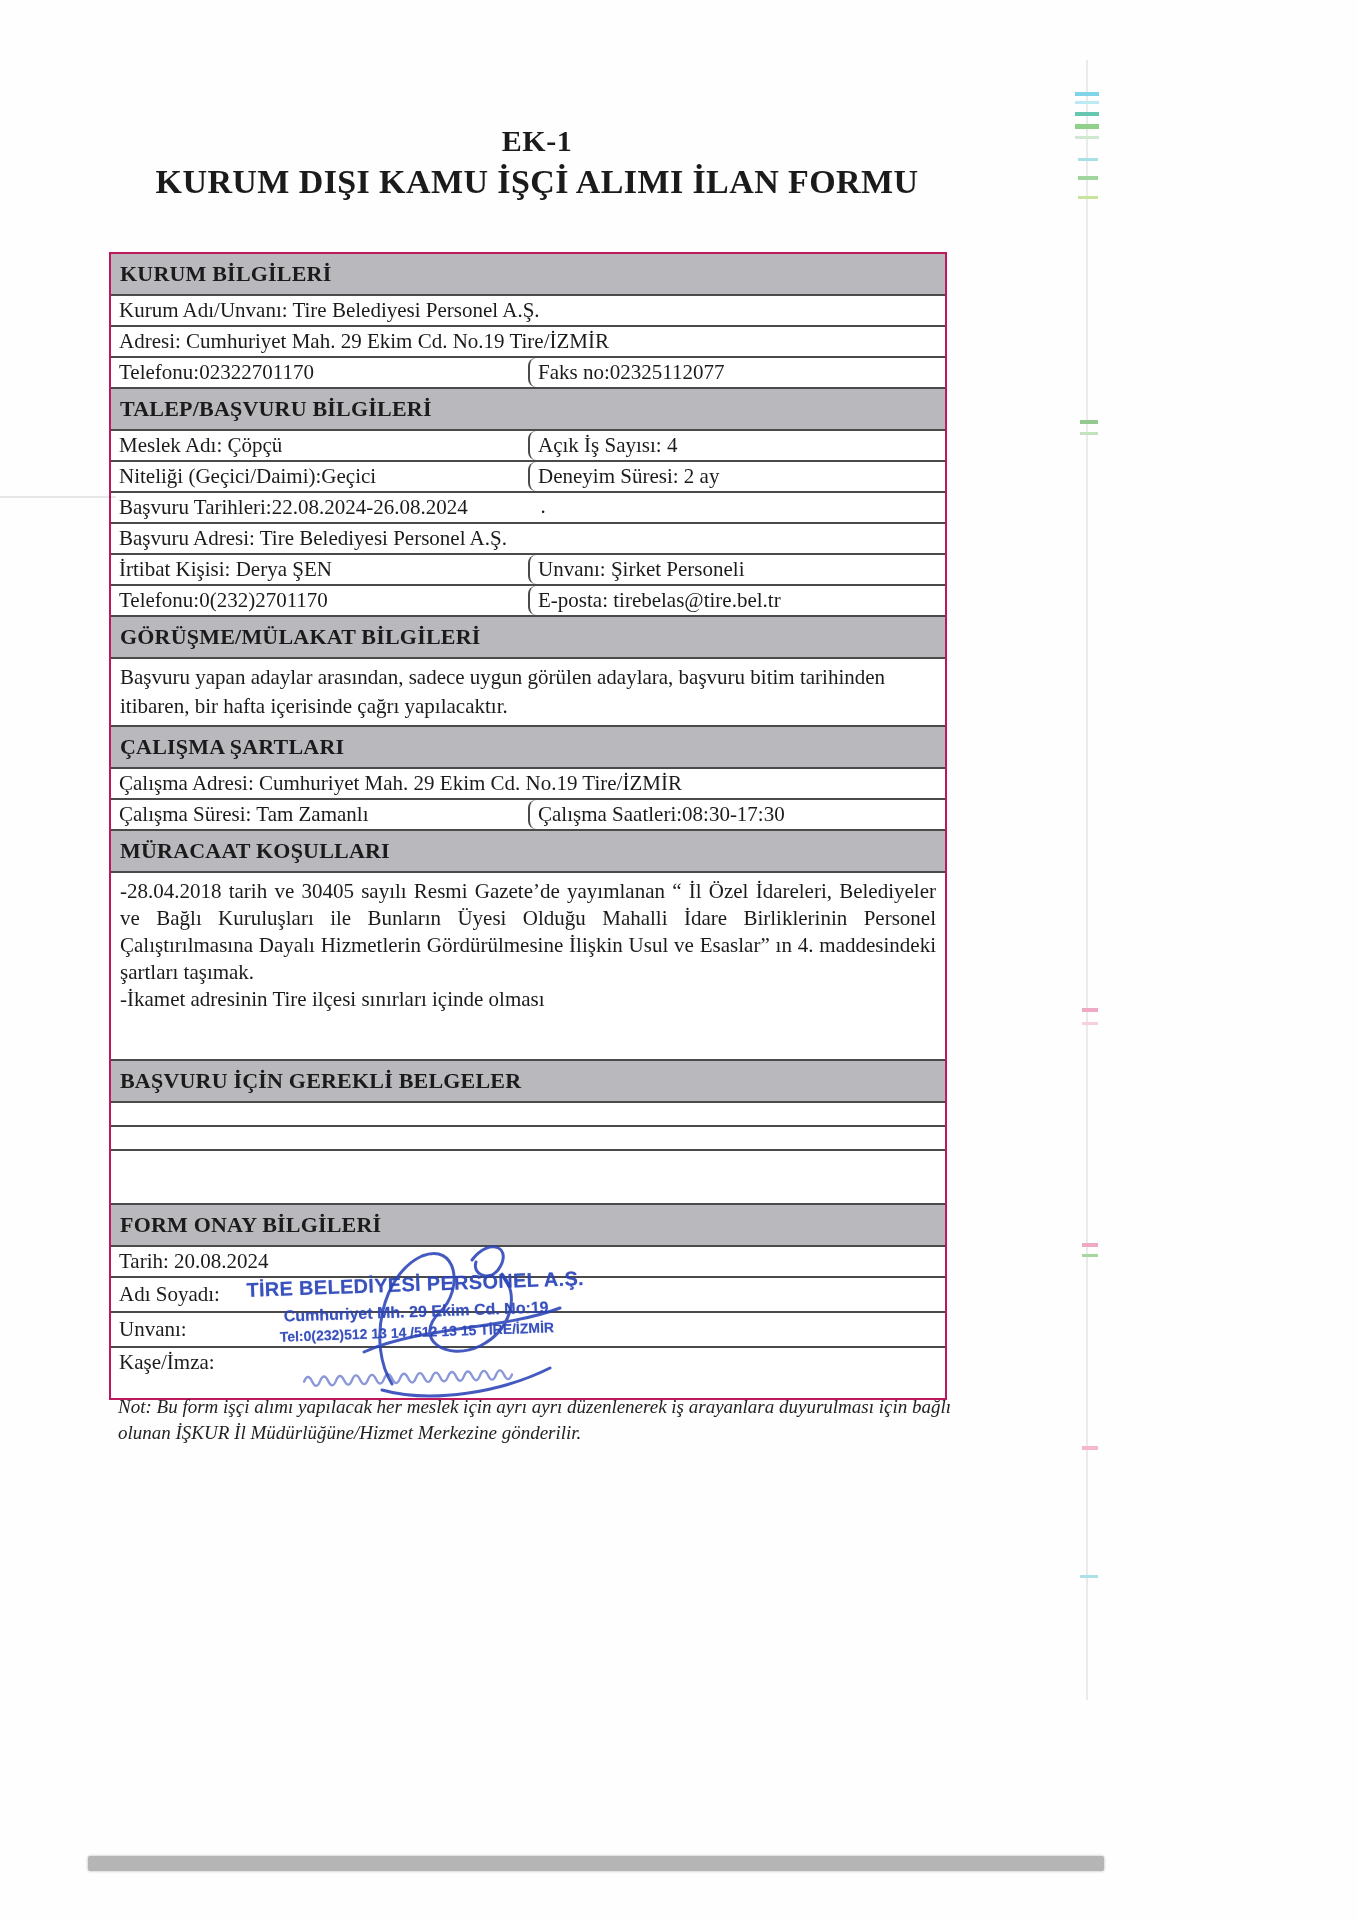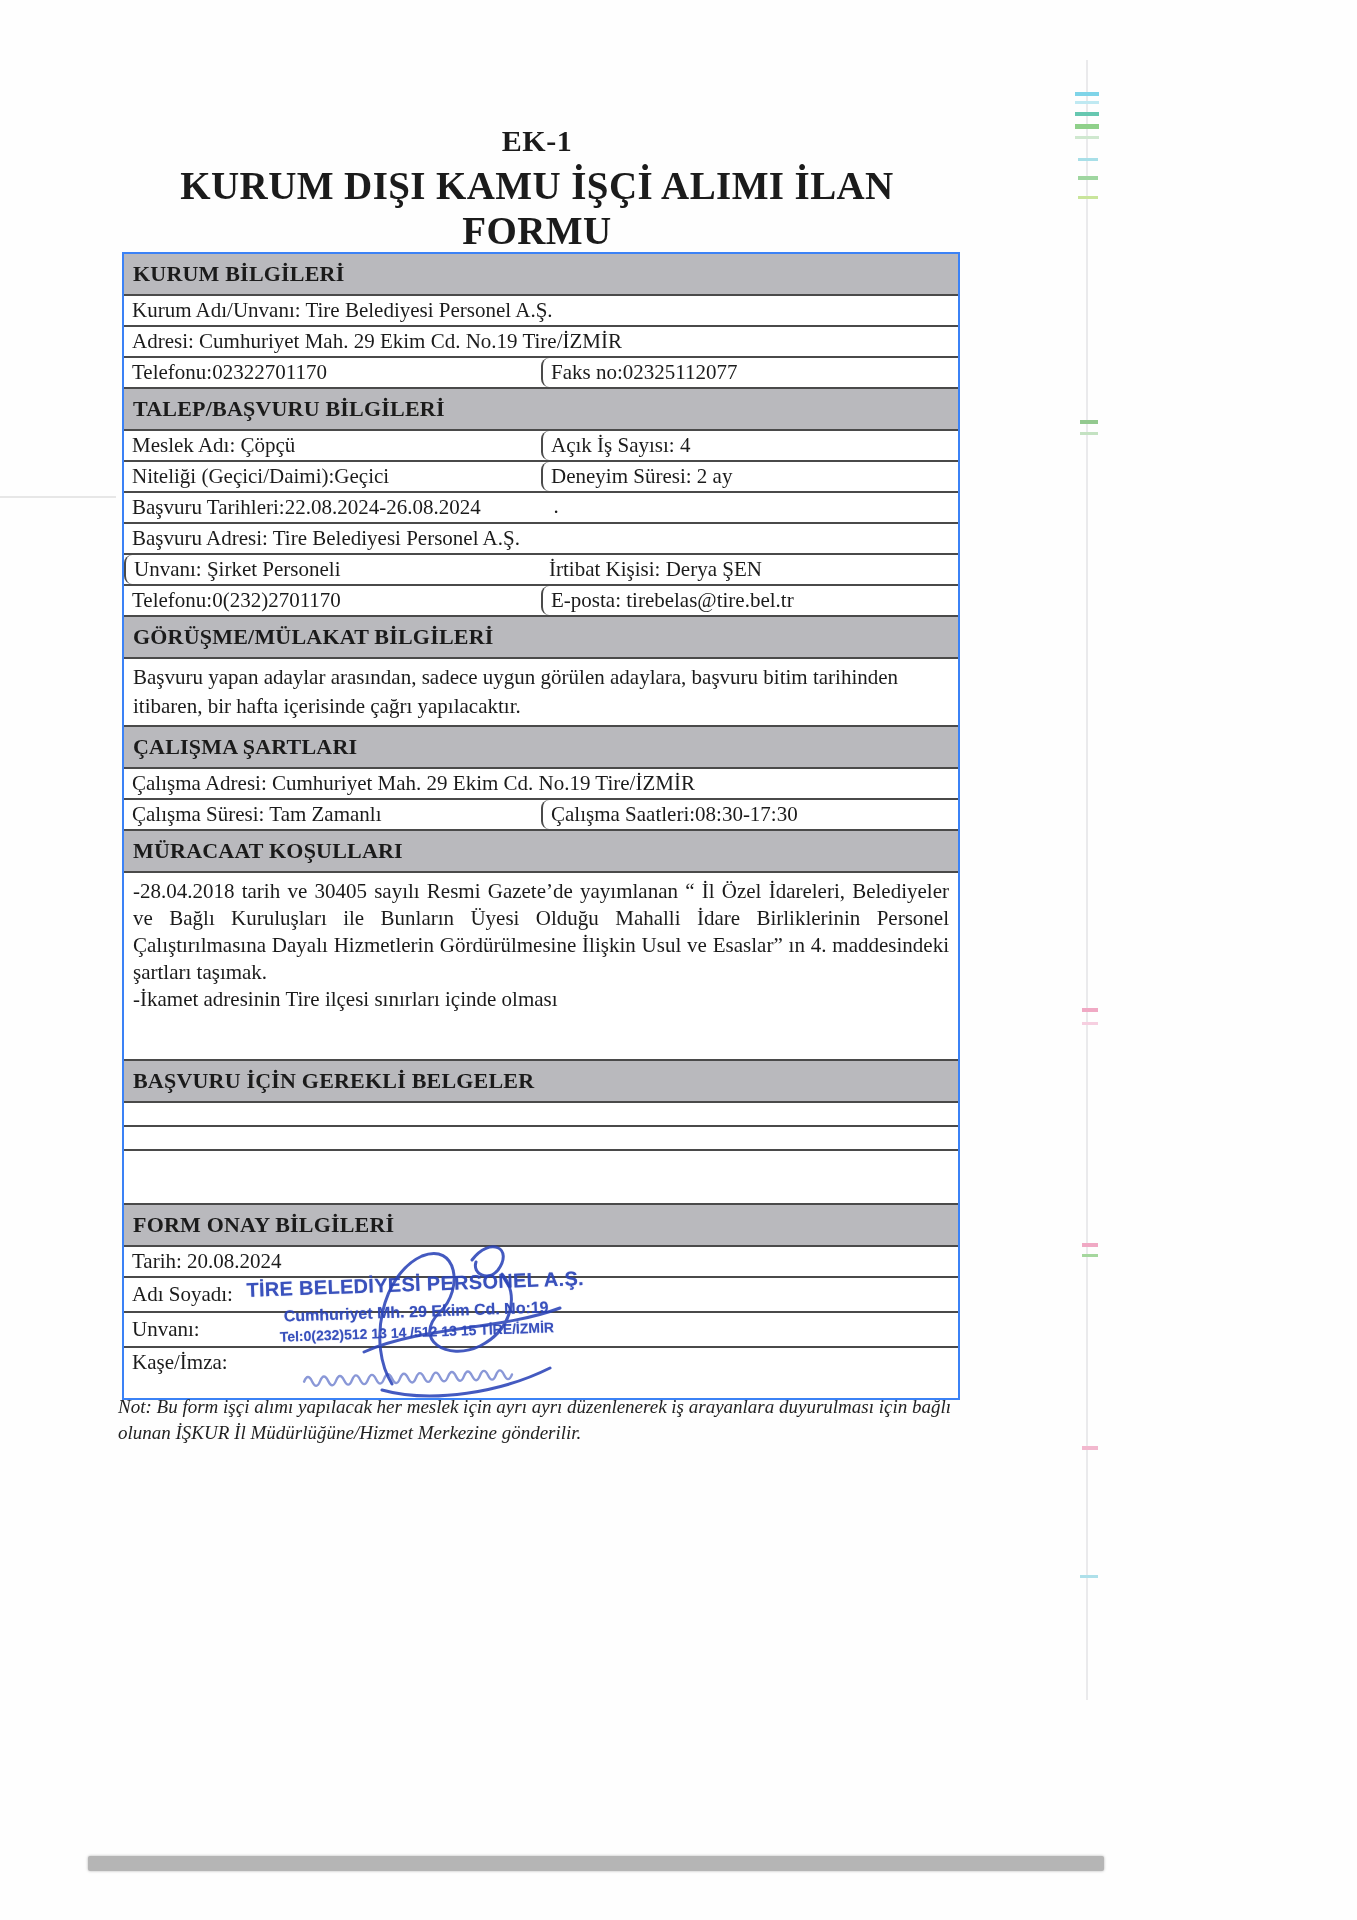--- a/index.html
+++ b/index.html
@@ -4,26 +4,26 @@
 <style>
   html,body { margin:0; padding:0; background:#ffffff; }
   .page {
     position:relative; width:1357px; height:1920px;
     background:#fefefe; overflow:hidden;
     font-family:"Liberation Serif", serif; color:#1b1b1b;
   }
   
   .title-block { position:absolute; left:118px; top:124px; width:838px; text-align:center; }
   .title-code { font-size:30px; font-weight:bold; letter-spacing:.5px; }
-  .title-main { font-size:39px; font-weight:bold; letter-spacing:.4px; margin-top:5px; }
+  .title-main { font-size:34px; font-weight:bold; letter-spacing:.4px; margin-top:5px; }
 
   
   .form {
-    position:absolute; left:122px; top:252px; width:838px;
-    border:2px solid #3b82f6; background:#fff; box-sizing:border-box;
+    position:absolute; left:109px; top:252px; width:838px;
+    border:2px solid #be185d; background:#fff; box-sizing:border-box;
   }
   .form > div { border-top:2px solid #4a4a4a; box-sizing:border-box; }
   .form > div:first-child { border-top:none; }
 
   .sec {
     background:#b9b9bd; font-weight:bold; font-size:22px; line-height:26px;
     padding:7px 9px; letter-spacing:.2px;
   }
   .row { font-size:21px; line-height:25px; padding:2px 8px; position:relative; }
   .cols { display:flex; padding:0; }
@@ -88,22 +88,22 @@
     <div class="cols">
       <div class="cell">Niteliği (Geçici/Daimi):Geçici</div>
       <div class="cell r">Deneyim Süresi: 2 ay</div>
     </div>
     <div class="row">
       <span>Başvuru Tarihleri:22.08.2024-26.08.2024</span>
       <span class="mid-dot">.</span>
     </div>
     <div class="row">Başvuru Adresi: Tire Belediyesi Personel A.Ş.</div>
     <div class="cols">
+      <div class="cell">İrtibat Kişisi: Derya ŞEN</div>
       <div class="cell r">Unvanı: Şirket Personeli</div>
-      <div class="cell">İrtibat Kişisi: Derya ŞEN</div>
     </div>
     <div class="cols">
       <div class="cell">Telefonu:0(232)2701170</div>
       <div class="cell r">E-posta: tirebelas@tire.bel.tr</div>
     </div>
 
     <div class="sec">GÖRÜŞME/MÜLAKAT BİLGİLERİ</div>
     <div class="para">Başvuru yapan adaylar arasından, sadece uygun görülen adaylara, başvuru bitim tarihinden itibaren, bir hafta içerisinde çağrı yapılacaktır.</div>
 
     <div class="sec">ÇALIŞMA ŞARTLARI</div>

